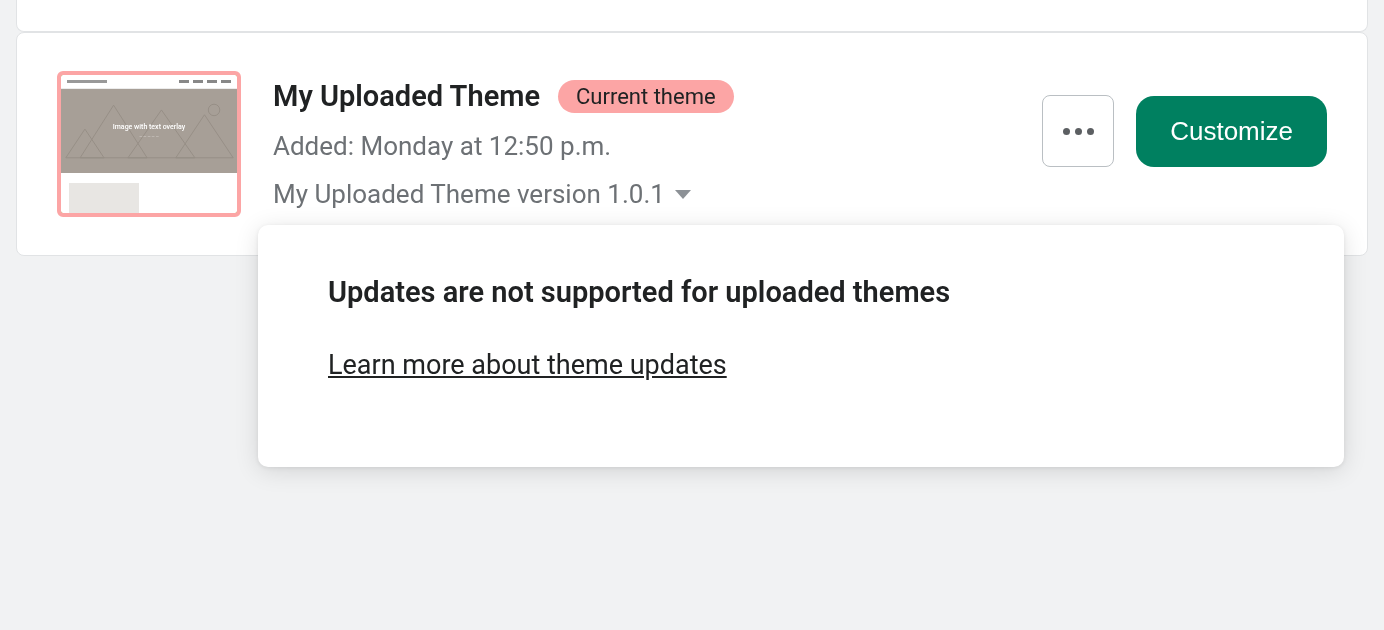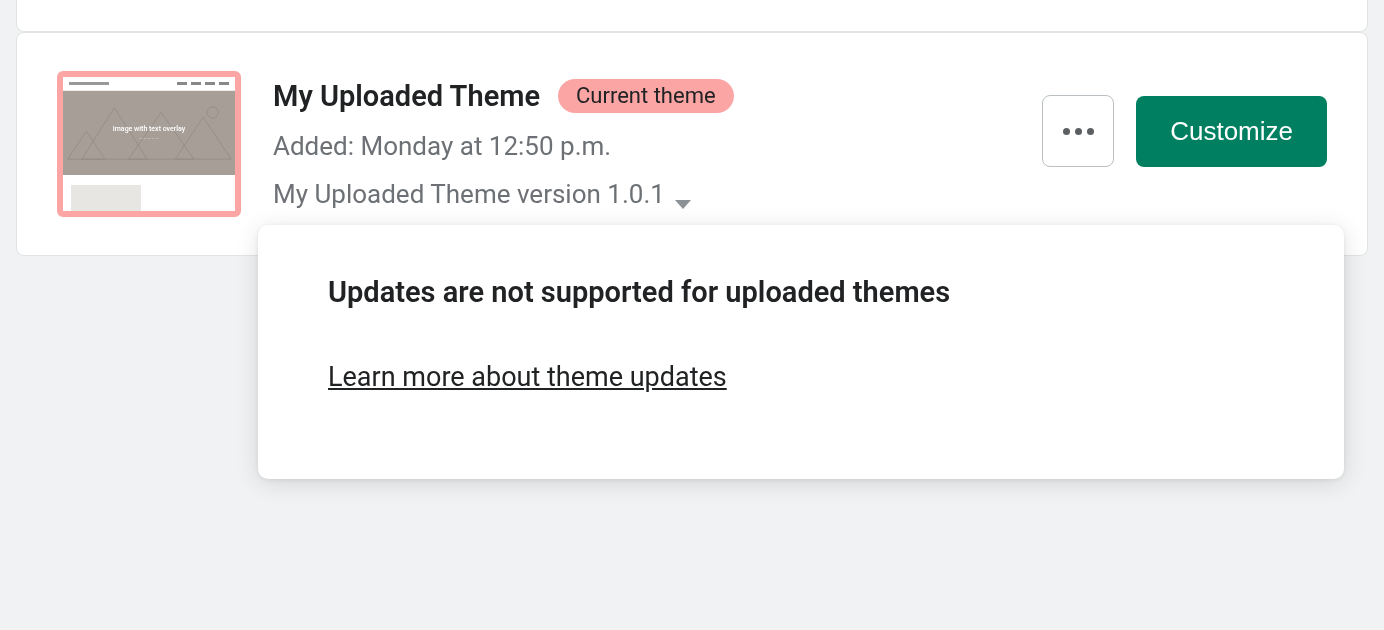--- a/index.html
+++ b/index.html
@@ -36,21 +36,21 @@
       border: 1px solid #e1e3e5;
       border-radius: 8px;
       padding: 38px 40px 38px 40px;
       display: flex;
       align-items: flex-start;
       gap: 32px;
     }
     .thumb {
       width: 184px;
       height: 146px;
-      border: 6px solid #fca5a5;
+      border: 4px solid #fca5a5;
       border-radius: 6px;
       background: #a16207;
       overflow: hidden;
       flex-shrink: 0;
       position: relative;
     }
     .thumb-header {
       height: 14px;
       background: #fff;
       border-bottom: 1px solid #ececec;
@@ -125,20 +125,21 @@
       height: 3px;
       background: #555;
       margin-top: 30px;
     }
     .info {
       flex: 1;
       padding-top: 8px;
     }
     .title-row {
       display: flex;
+      align-items: center;
       gap: 18px;
     }
     .theme-title {
       font-size: 29px;
       font-weight: 600;
       color: #202223;
     }
     .badge {
       background: #fca5a5;
       color: #202223;
@@ -147,21 +148,21 @@
       padding: 4px 18px;
       border-radius: 20px;
     }
     .meta-line {
       font-size: 26px;
       color: #6d7175;
       margin-top: 18px;
     }
     .version-row {
       display: flex;
-      align-items: flex-end;
+      align-items: center;
       gap: 10px;
       margin-top: 18px;
       cursor: pointer;
     }
     .version-text {
       font-size: 26px;
       color: #6d7175;
     }
     .chevron {
       width: 0;
@@ -191,21 +192,21 @@
     .more-btn span {
       width: 7px;
       height: 7px;
       background: #5c5f62;
       border-radius: 50%;
     }
     .customize-btn {
       background: #008060;
       color: #fff;
       border: none;
-      border-radius: 8px;
+      border-radius: 18px;
       padding: 20px 34px;
       font-size: 26px;
       font-weight: 500;
       cursor: pointer;
     }
     .popover {
       position: absolute;
       left: 258px;
       top: 225px;
       right: 40px;
@@ -228,21 +229,21 @@
     .pop-link {
       text-decoration: underline;
       cursor: pointer;
       color: #202223;
     }
     .pop-learn {
       font-size: 27px;
       color: #202223;
       text-decoration: underline;
       display: inline-block;
-      margin-top: 36px;
+      margin-top: 24px;
       cursor: pointer;
     }
   </style>
 </head>
 <body>
 
 <div class="top-strip"></div>
 
 <div class="card">
 

